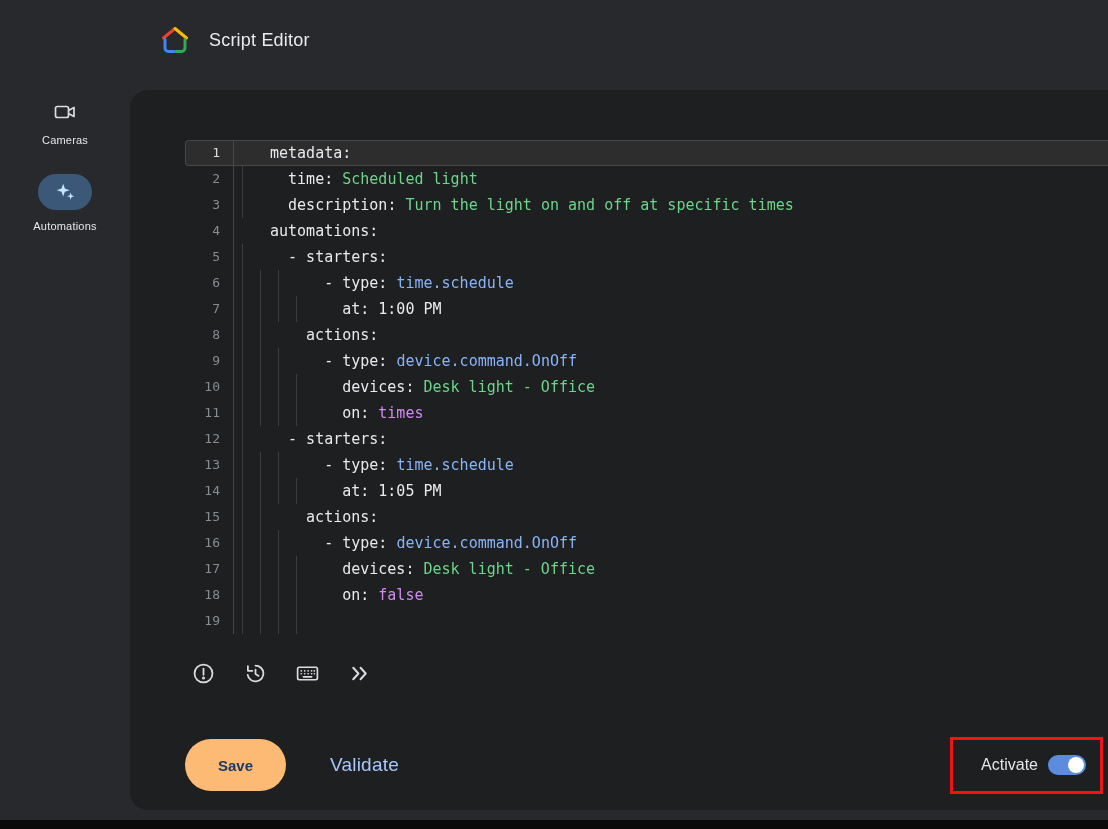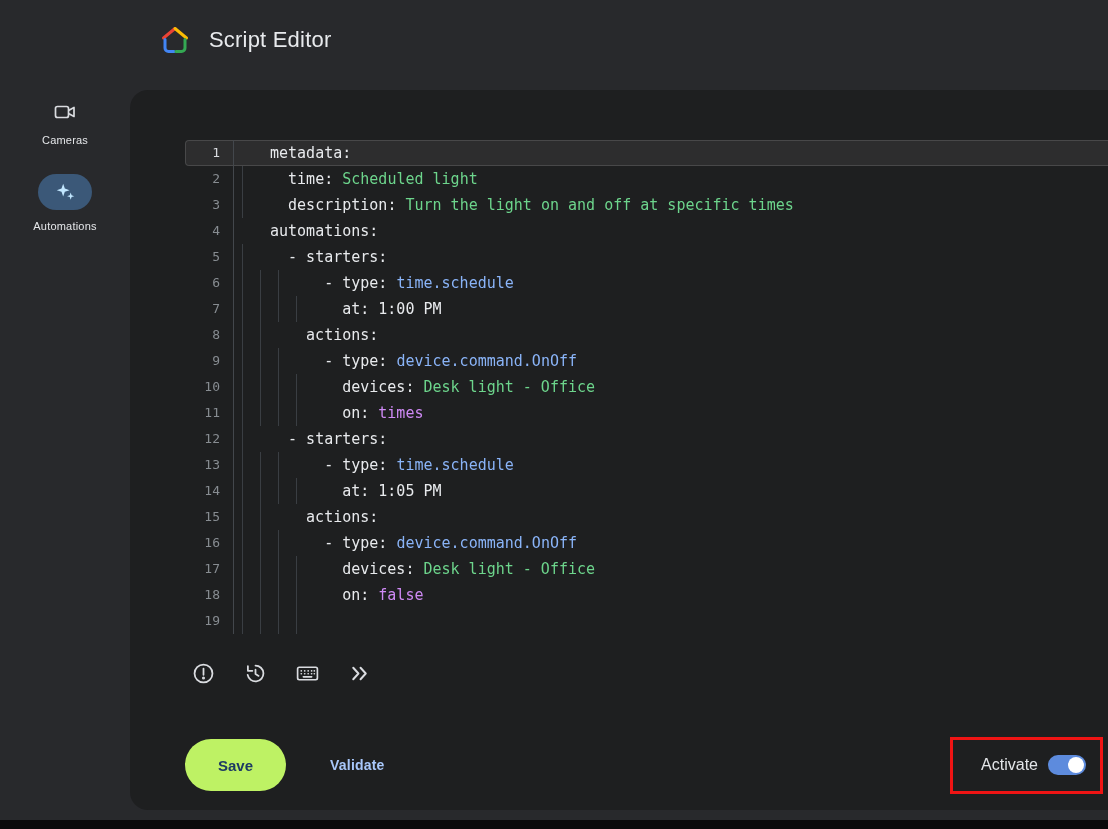--- a/index.html
+++ b/index.html
@@ -2,21 +2,21 @@
 <html><head>
 <meta charset="utf-8">
 <style>
   html,body{margin:0;padding:0;background:#1a1a1a;}
   .page{position:relative;width:1108px;height:829px;overflow:hidden;background:#28292c;
         font-family:"Liberation Sans",sans-serif;color:#e8eaed;}
 
   
   .header{position:absolute;top:22px;left:159px;display:flex;align-items:center;gap:18px;height:36px;}
   .logo{width:32px;height:30px;display:inline-flex;}
-  .title{font-size:22px;letter-spacing:.2px;color:#e8eaed;}
+  .title{font-size:18px;letter-spacing:.2px;color:#e8eaed;}
 
   
   .sidebar{position:absolute;left:0;top:100px;width:130px;display:flex;flex-direction:column;align-items:center;gap:28px;}
   .nav-item{display:flex;flex-direction:column;align-items:center;gap:10px;cursor:pointer;}
   .nav-icon{width:24px;height:24px;display:flex;align-items:center;justify-content:center;}
   .nav-pill{width:54px;height:36px;border-radius:18px;background:#3b5878;display:flex;align-items:center;justify-content:center;}
   .nav-label{font-size:11px;color:#e4e6e9;letter-spacing:.2px;}
 
   
   .panel{position:absolute;left:130px;top:90px;right:-24px;bottom:19px;background:#1e1f20;border-radius:18px;}
@@ -38,23 +38,23 @@
   .tok-val{color:#e8eaed;}
 
   
   .tools{position:absolute;left:60px;top:570px;display:flex;gap:26px;align-items:center;}
   .tool-btn{width:26px;height:26px;background:none;border:none;padding:0;cursor:pointer;display:flex;align-items:center;justify-content:center;}
   .tool-btn svg{display:block;}
 
   
   .footer{position:absolute;left:55px;right:46px;bottom:18px;height:54px;display:flex;align-items:center;justify-content:space-between;}
   .footer-left{display:flex;align-items:center;gap:38px;}
-  .save{background:#bef264;color:#1d3a63;border:none;border-radius:27px;height:52px;padding:0 33px;
+  .save{background:#fdba74;color:#1d3a63;border:none;border-radius:27px;height:52px;padding:0 33px;
         font-size:15px;font-weight:bold;font-family:"Liberation Sans",sans-serif;cursor:pointer;}
-  .validate{background:none;border:none;color:#a8c7fa;font-size:14px;font-weight:bold;
+  .validate{background:none;border:none;color:#a8c7fa;font-size:19px;font-weight:normal;
             font-family:"Liberation Sans",sans-serif;cursor:pointer;letter-spacing:.2px;}
   .activate{display:flex;align-items:center;gap:10px;}
   .activate-label{font-size:16px;color:#e3e5e8;}
   .toggle{position:relative;width:38px;height:20px;border-radius:10px;background:#5d8bdd;display:inline-block;cursor:pointer;}
   .toggle .knob{position:absolute;right:2px;top:2px;width:16px;height:16px;border-radius:50%;background:#ffffff;}
 
   
   .annotation{position:absolute;left:950px;top:737px;width:153px;height:57px;border:3px solid #f01414;
               box-sizing:border-box;pointer-events:none;}
   .bottom-strip{position:absolute;left:0;bottom:0;width:100%;height:9px;background:#0a0a0b;}

